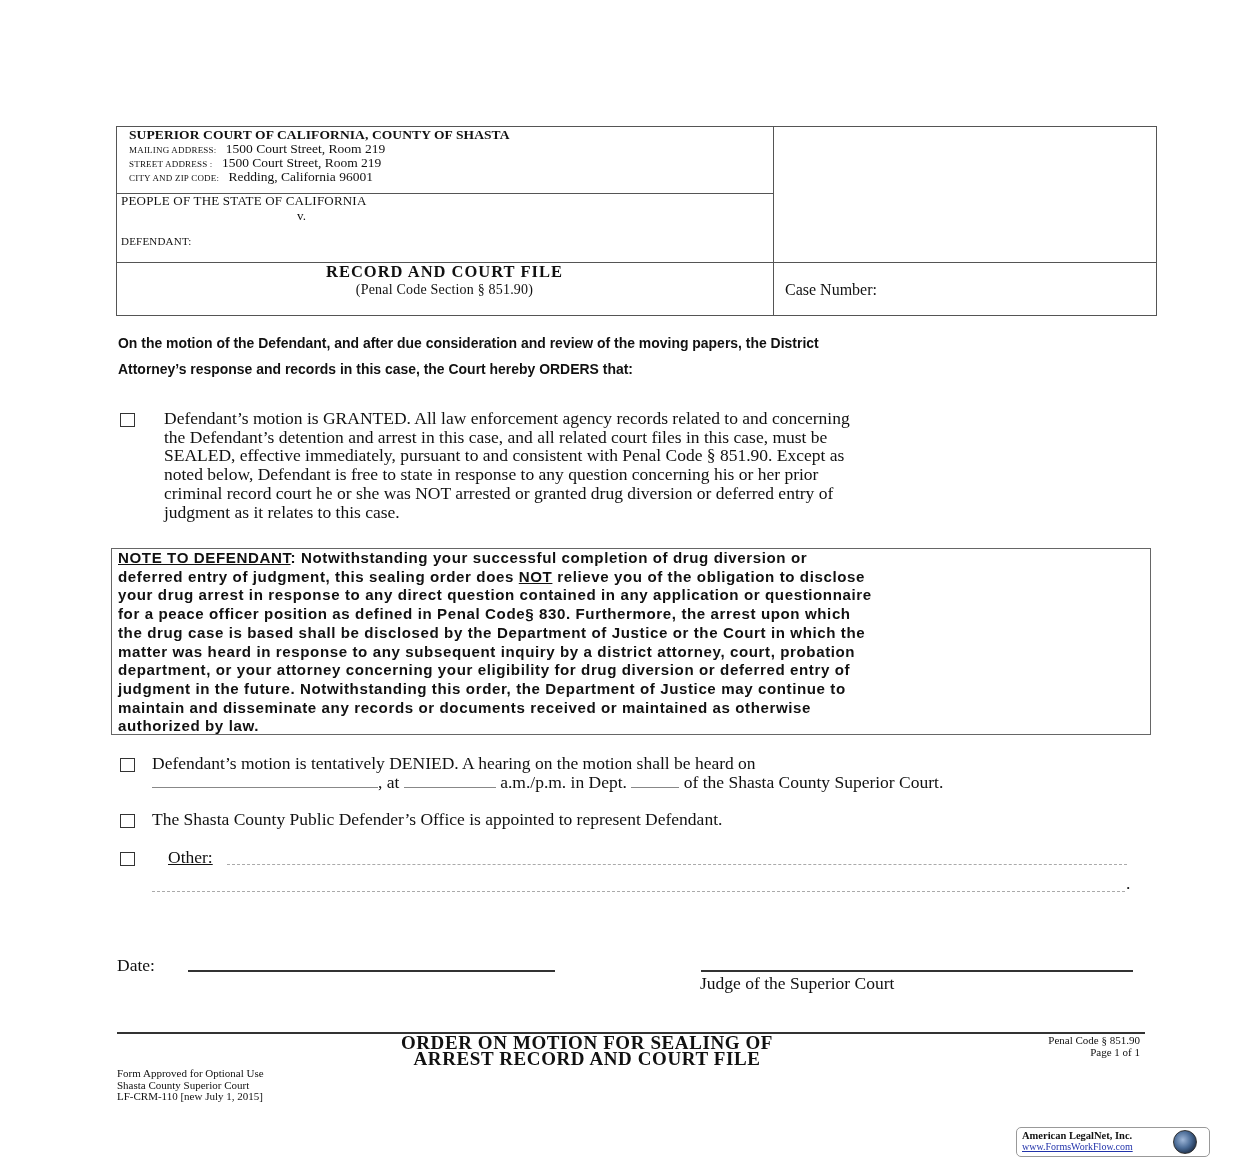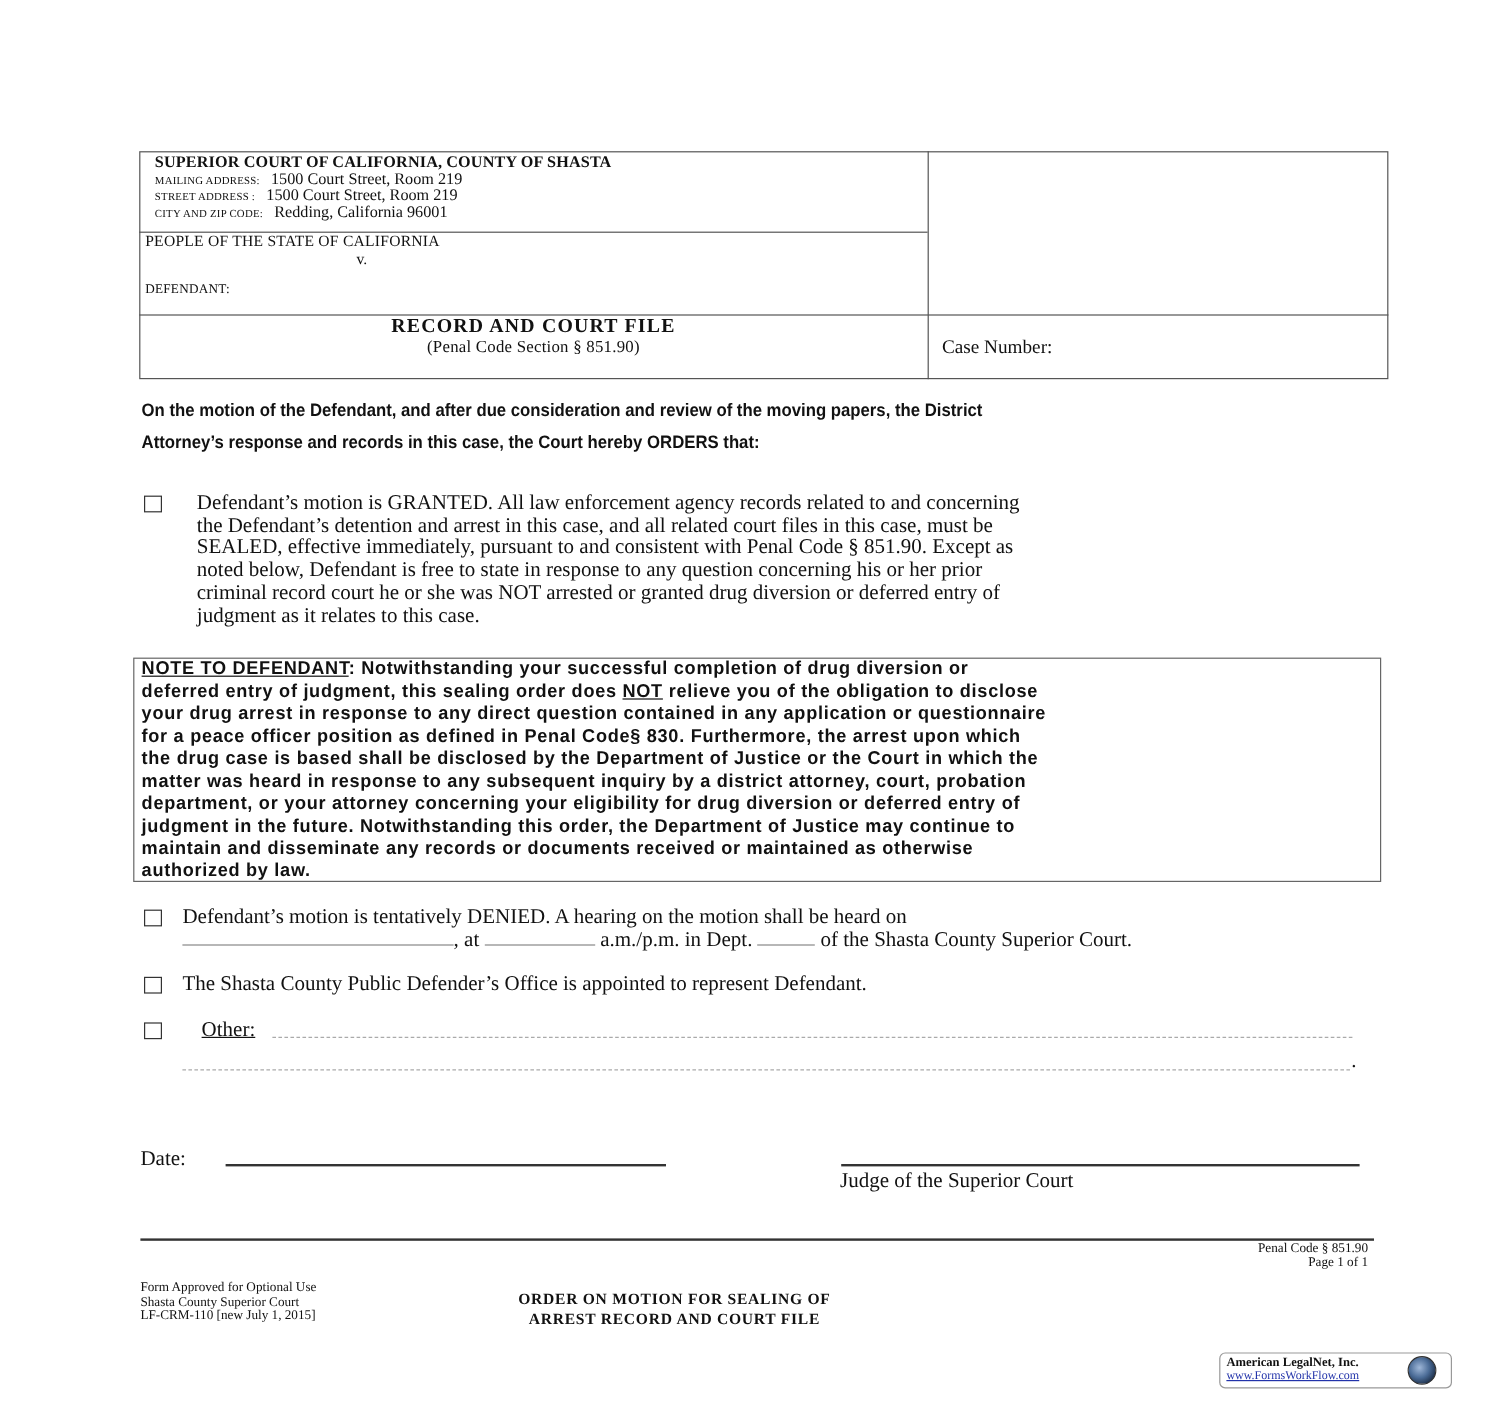--- a/index.html
+++ b/index.html
@@ -42,21 +42,21 @@
 
   
   .date-label { left:117px; top:955px; font-size:17.5px; }
   .date-line { left:188px; top:970px; width:367px; height:1.5px; background:#333; }
   .judge-line { left:701px; top:970px; width:432px; height:1.5px; background:#333; }
   .judge-label { left:700px; top:973px; font-size:17.5px; }
 
   
   .footer-rule { left:117px; top:1032px; width:1028px; height:2px; background:#333; }
   .footer-left { left:117px; top:1035px; font-size:11px; line-height:11.5px;margin-top:33px; }
-  .footer-center { left:352px; top:1035px; width:420px; text-align:center; font-size:13px; font-weight:bold; line-height:16px; letter-spacing:0.6px;margin-top:40px; }
+  .footer-center { left:377px; top:1035px; width:420px; text-align:center; font-size:19px; font-weight:bold; line-height:16px; letter-spacing:0.6px; }
   .footer-right { left:940px; top:1035px; width:200px; text-align:right; font-size:11px; line-height:11.5px; }
 
   
   .badge { left:1016px; top:1127px; width:194px; height:30px; border:1px solid #999; border-radius:5px; box-sizing:border-box; background:#fff; }
   .badge-name { left:1022px; top:1130px; font-size:10.5px; font-weight:bold; }
   .badge-url { left:1022px; top:1141px; font-size:10px; color:#2233aa; text-decoration:underline; }
   .badge-logo { left:1173px; top:1130px; width:24px; height:24px; border-radius:50%; background:radial-gradient(circle at 40% 40%, #9fb7d8 0%, #4a6b96 45%, #1b2c45 80%); border:1px solid #333; box-sizing:border-box; }
 </style>
 </head>
 <body>

